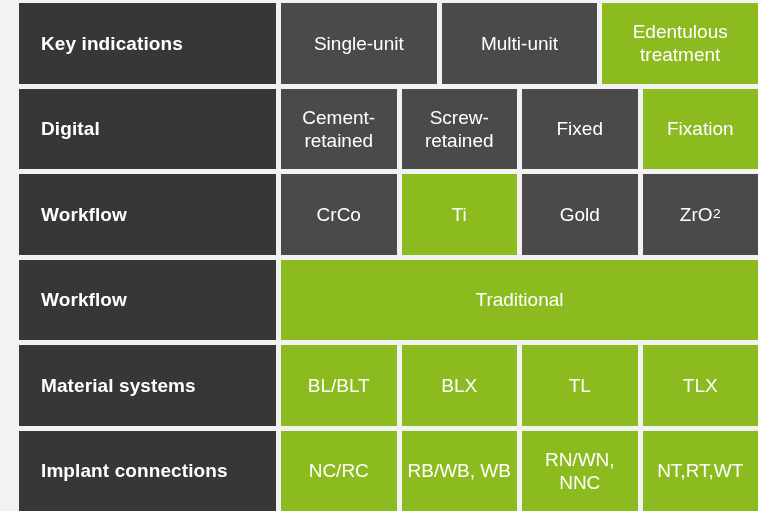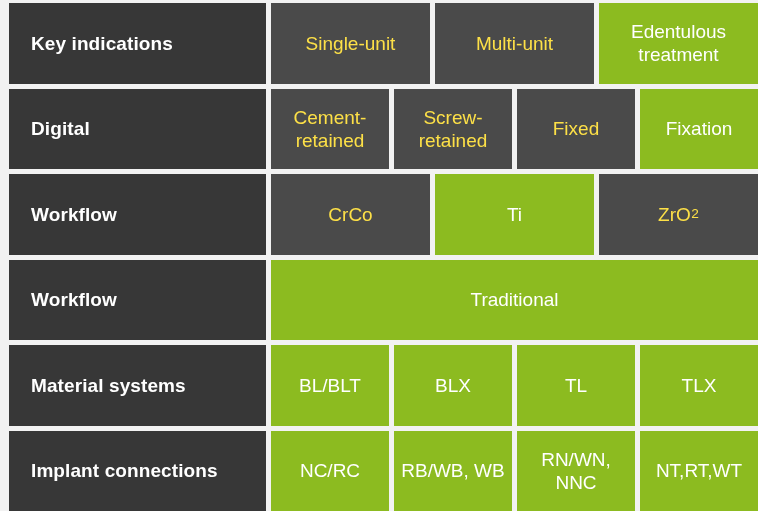--- a/index.html
+++ b/index.html
@@ -13,21 +13,21 @@
     height: 511px;
     overflow: hidden;
     font-family: "Liberation Sans", sans-serif;
     -webkit-font-smoothing: antialiased;
   }
 
   #matrix {
     width: 758px;
     height: 511px;
     box-sizing: border-box;
-    padding: 3px 0 0 9px;
+    padding: 3px 0 0 19px;
     display: flex;
     flex-direction: column;
     gap: 5px;
     background: #f2f2f2;
   }
 
   .row {
     flex: 1 1 0;
     display: flex;
     gap: 5px;
@@ -57,21 +57,21 @@
     font-weight: bold;
     letter-spacing: 0.1px;
   }
 
   
   .content-cell {
     flex: 1 1 0;
     background: #4a4a4a;
     font-size: 19px;
     font-weight: normal;
-    color: #fde047;
+    color: #ffffff;
   }
   .content-cell.green {
     background: #8cbb20;
     color: #ffffff;
   }
   .content-cell.span2 {
     flex: 2 1 0;
   }
 
   
@@ -99,20 +99,21 @@
       <div class="cell label-cell">Digital</div>
       <div class="cell content-cell">Cement-retained</div>
       <div class="cell content-cell">Screw-retained</div>
       <div class="cell content-cell">Fixed</div>
       <div class="cell content-cell green">Fixation</div>
     </div>
     <div class="row">
       <div class="cell label-cell">Workflow</div>
       <div class="cell content-cell">CrCo</div>
       <div class="cell content-cell green">Ti</div>
+      <div class="cell content-cell">Gold</div>
       <div class="cell content-cell">
         <span>ZrO</span>
         <span class="sub">2</span>
       </div>
     </div>
     <div class="row">
       <div class="cell label-cell">Workflow</div>
       <div class="cell content-cell green span2">Traditional</div>
     </div>
     <div class="row">

